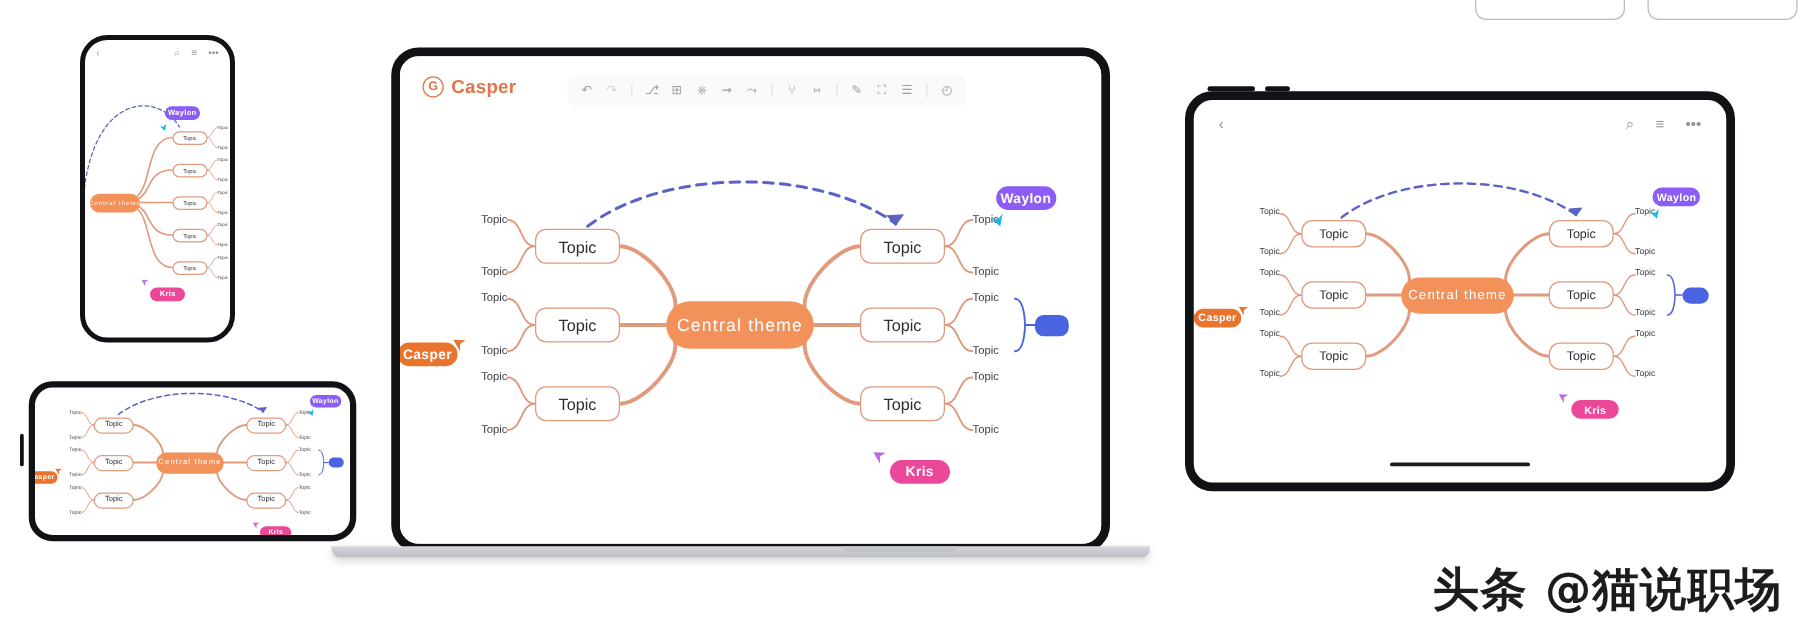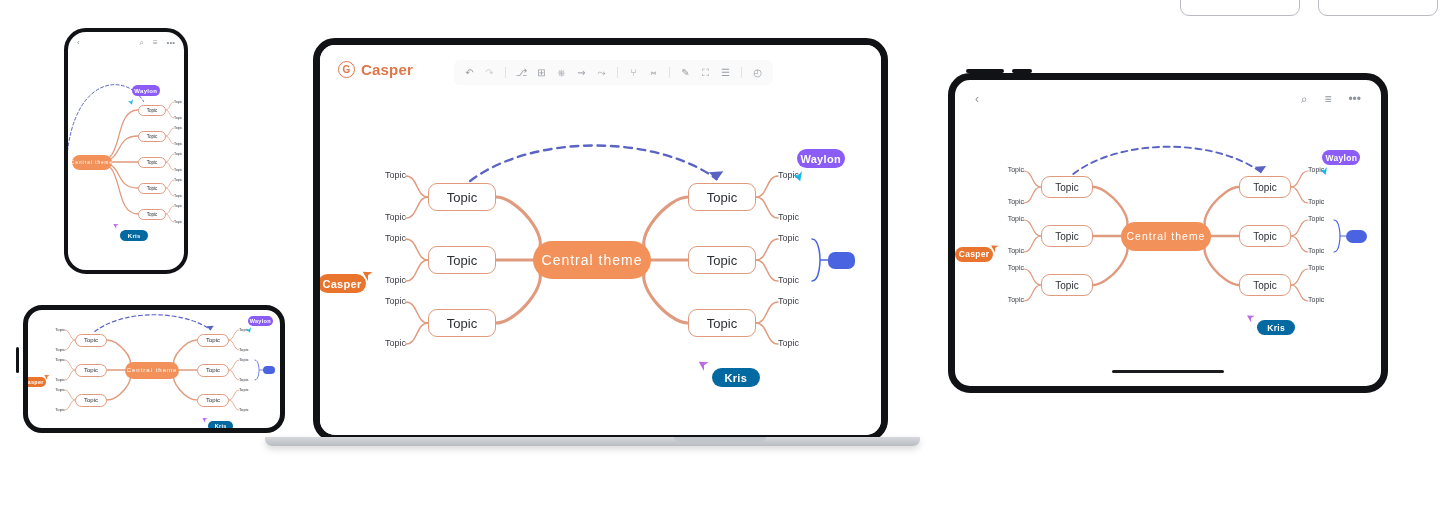--- a/index.html
+++ b/index.html
@@ -25,21 +25,21 @@
     display:flex;align-items:center;justify-content:center;
     color:#fff;letter-spacing:1px;white-space:nowrap;
   }
   .leaf{position:absolute;color:#3a3d44;white-space:nowrap;}
   .tag{
     position:absolute;border-radius:999px;color:#fff;
     display:flex;align-items:center;justify-content:center;
     font-weight:bold;white-space:nowrap;letter-spacing:.3px;
   }
   .tag-waylon{background:#8b5cf6;}
-  .tag-kris{background:#0369a1;}
+  .tag-kris{background:#ec4899;}
   .tag-casper{background:#e8742e;}
   .bluebox{position:absolute;background:#4a63e0;border-radius:7px;}
 
   
   #laptop{position:absolute;left:313px;top:38px;width:575px;height:404px;}
   #laptop .shell{
     position:absolute;inset:0;border:7px solid #111216;border-radius:22px;
     background:#fff;box-sizing:border-box;overflow:hidden;
   }
   #laptop .screen{position:absolute;inset:0;background:#fff;}
@@ -400,14 +400,15 @@
           </svg>
           <div class="tag tag-casper" style="left: 0px; top: 166.75px; width: 38px; height: 15px; font-size: 8.5px;">Casper</div>
           <svg width="9.799999999999999" height="9.799999999999999" style="position:absolute;left:36.7px;top:163.6px;">
             <path d="M0,0 L7,2.94 L2.94,3.8500000000000005 L1.4000000000000001,8.049999999999999 Z" fill="#e8742e" transform="rotate(340 3.5 3.5)"></path>
           </svg>
         </div>
       <div class="homebar"></div>
     </div>
   </div>
 
+  <div id="watermark">头条 @猫说职场</div>
 
 </div>
 
 </body></html>

